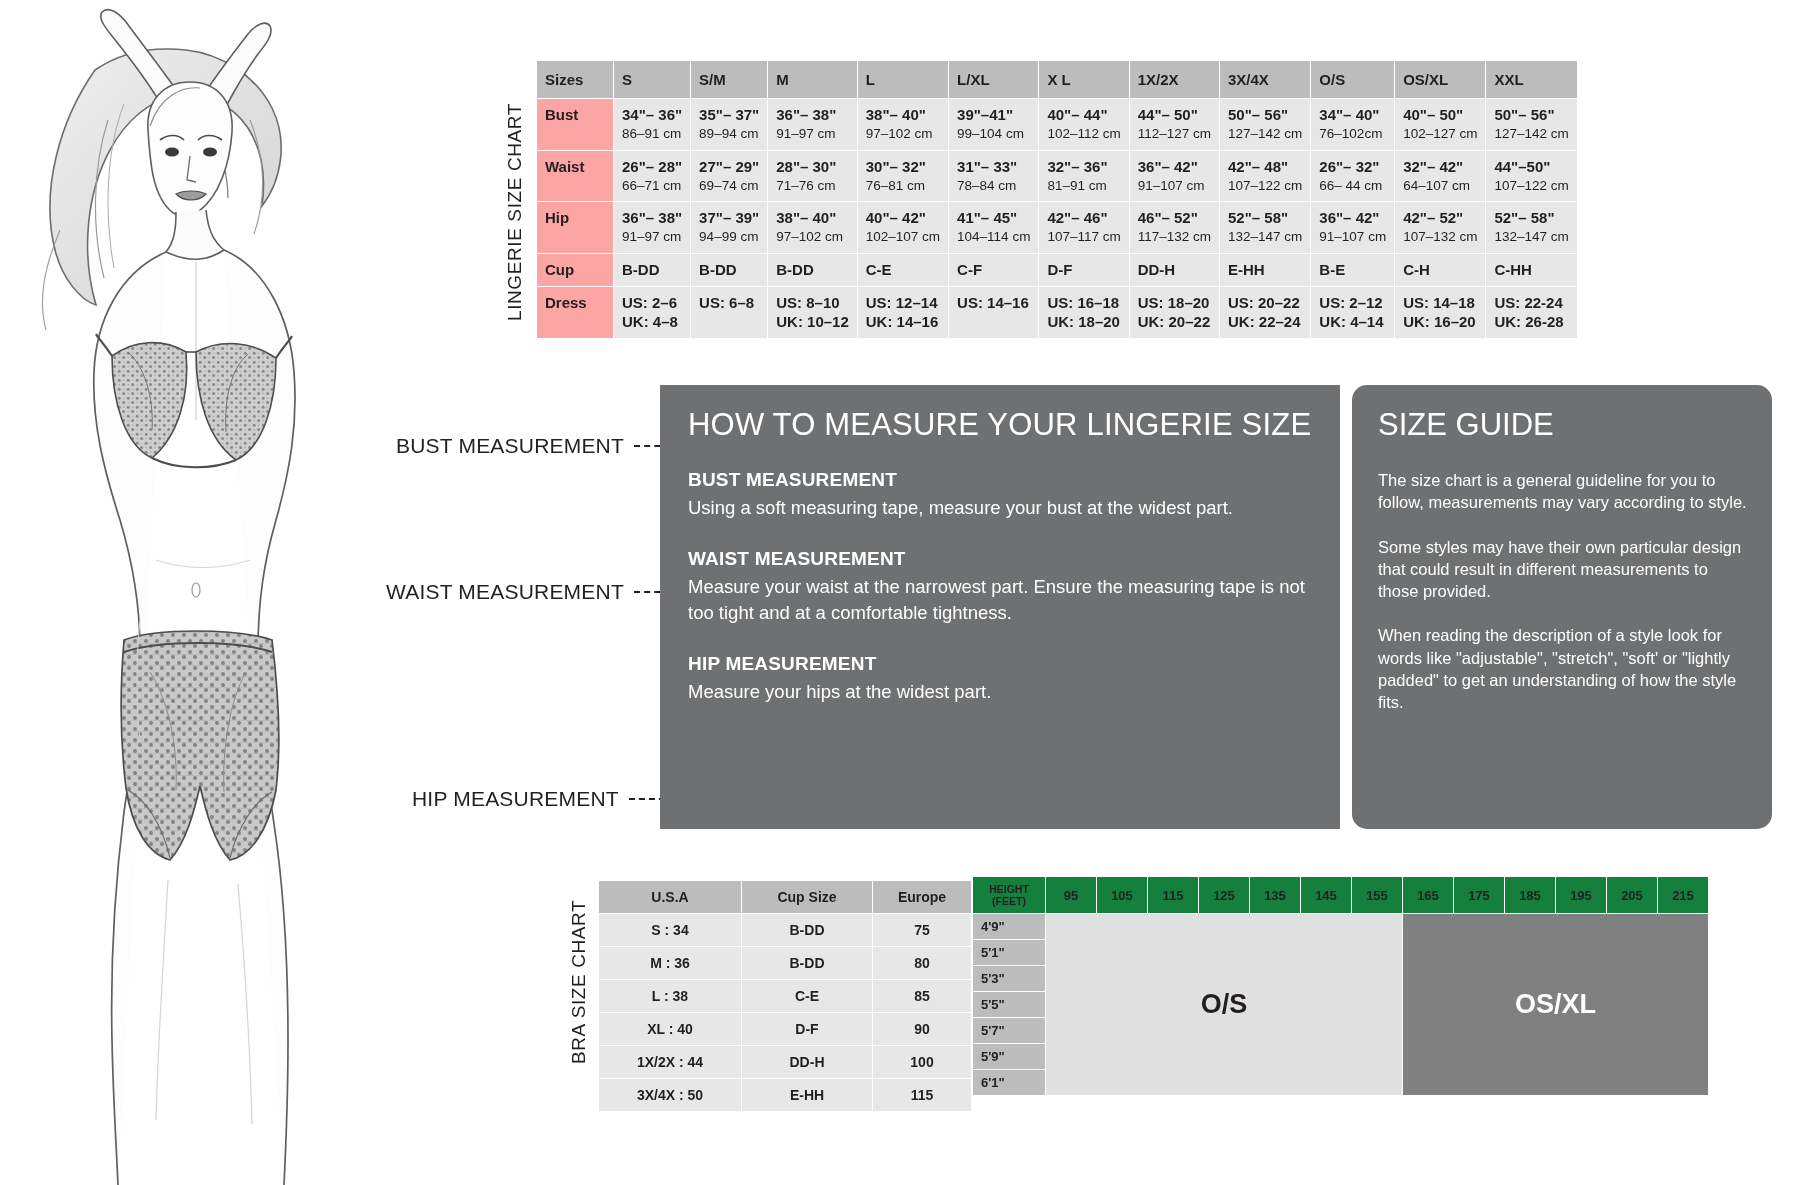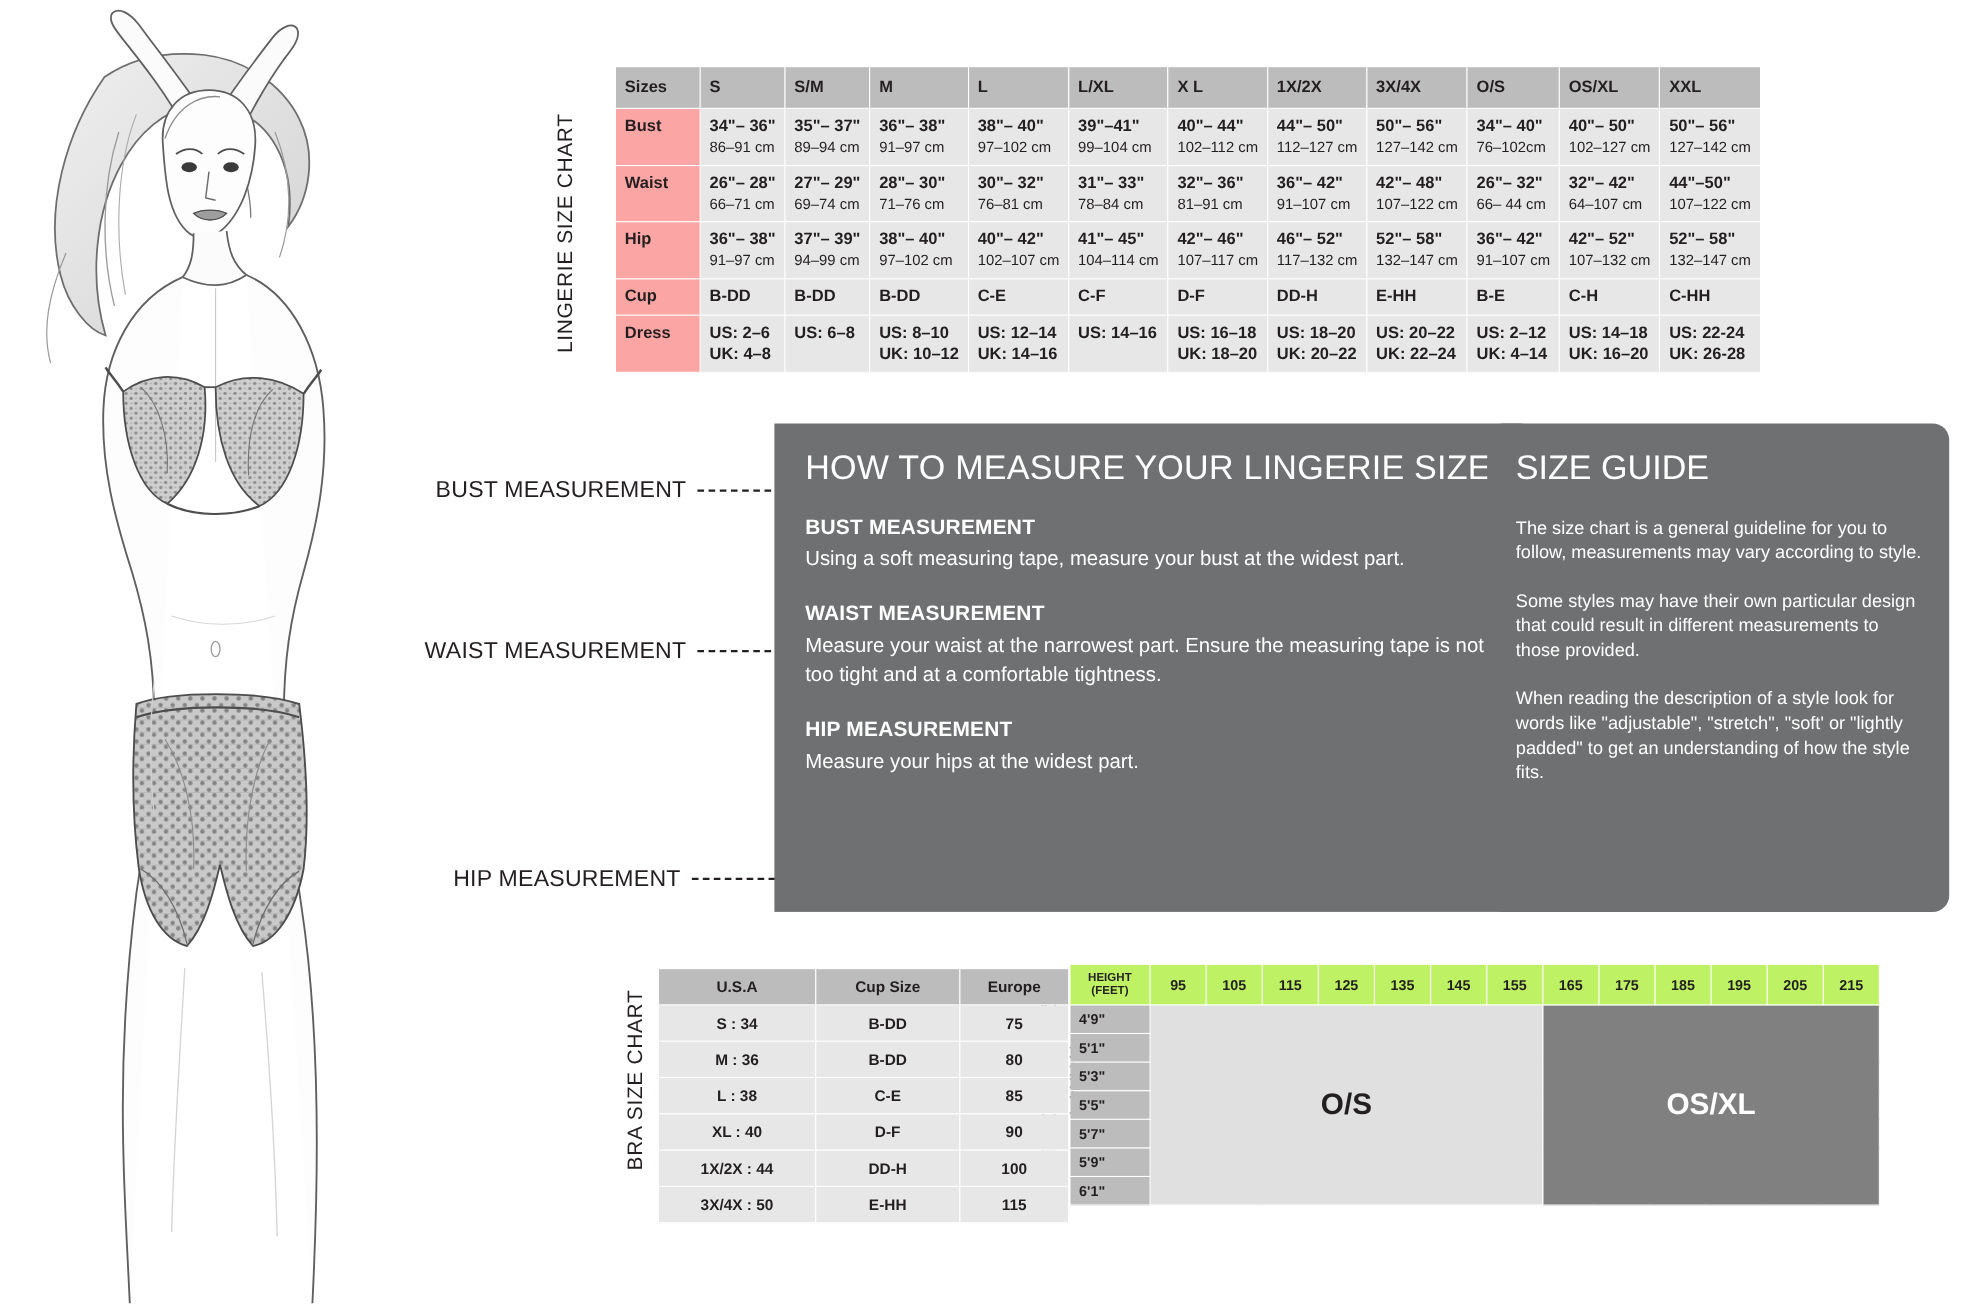--- a/index.html
+++ b/index.html
@@ -60,21 +60,21 @@
     color: #231f20;
     text-align: center;
   }
   #lingerie-vlabel { left: 504px; top: 62px; height: 300px; }
   #bra-vlabel      { left: 568px; top: 872px; height: 220px; }
   #stockings-vlabel{ left: 944px; top: 860px; height: 240px; }
 
   
   #lingerie-chart {
     position: absolute;
-    left: 559px;
+    left: 536px;
     top: 60px;
     border-collapse: collapse;
     font-size: 14.5px;
   }
   #lingerie-chart th, #lingerie-chart td {
     border: 1.5px solid #ffffff;
     padding: 6px 8px 7px 8px;
     text-align: left;
     vertical-align: top;
     background: #e7e7e7;
@@ -123,21 +123,20 @@
   #howto-panel {
     position: absolute;
     left: 660px;
     top: 385px;
     width: 680px;
     height: 444px;
     background: #6f7071;
     color: #ffffff;
     box-sizing: border-box;
     padding: 22px 28px 0 28px;
-    margin-left: 44px;
   }
   #howto-panel .panel-title {
     font-size: 31px;
     font-weight: normal;
     letter-spacing: .2px;
     margin: 0 0 26px 0;
   }
   #howto-panel .sec-title {
     font-size: 19px;
     letter-spacing: .2px;
@@ -205,21 +204,21 @@
     font-size: 13px;
   }
   #stockings-chart th, #stockings-chart td {
     border: 1.5px solid #ffffff;
     padding: 0;
     text-align: center;
     font-weight: bold;
     white-space: nowrap;
   }
   #stockings-chart thead th {
-    background: #bef264;
+    background: #15803d;
     height: 32px;
     width: 50px;
     font-size: 13px;
   }
   #stockings-chart thead th.corner {
     width: 66px;
     font-size: 10.5px;
     line-height: 1.15;
     padding: 2px 3px;
   }

